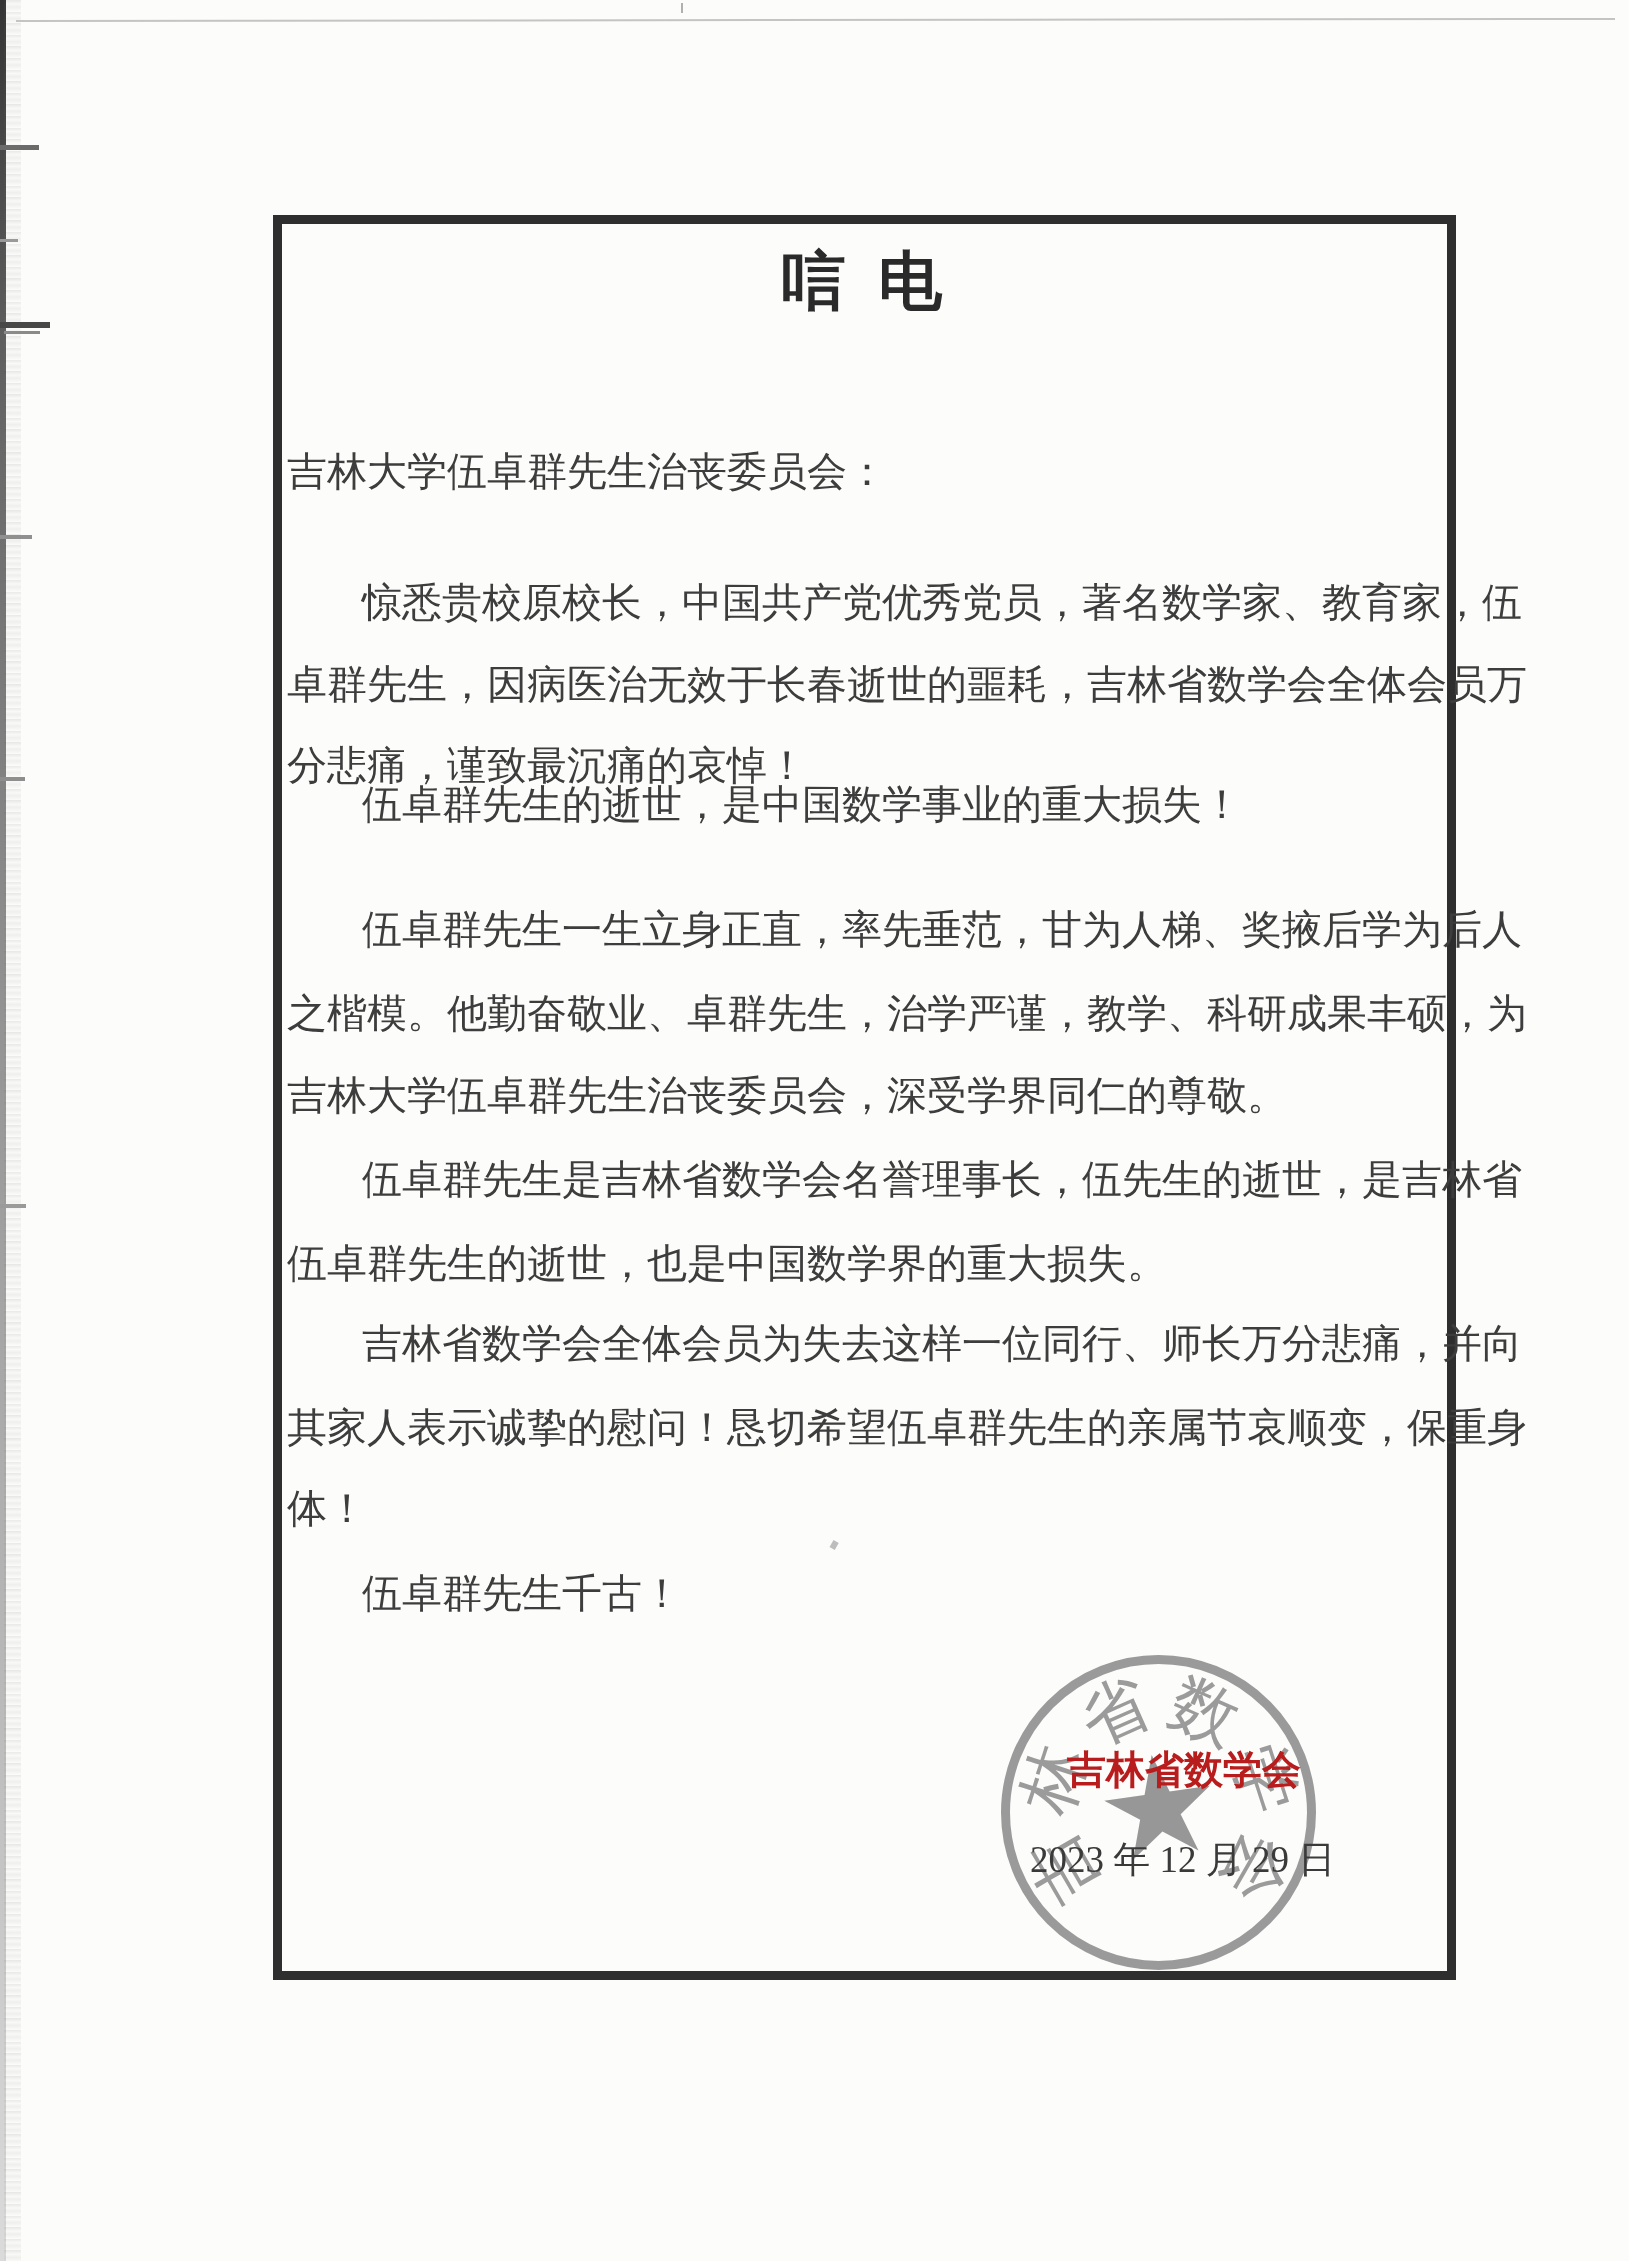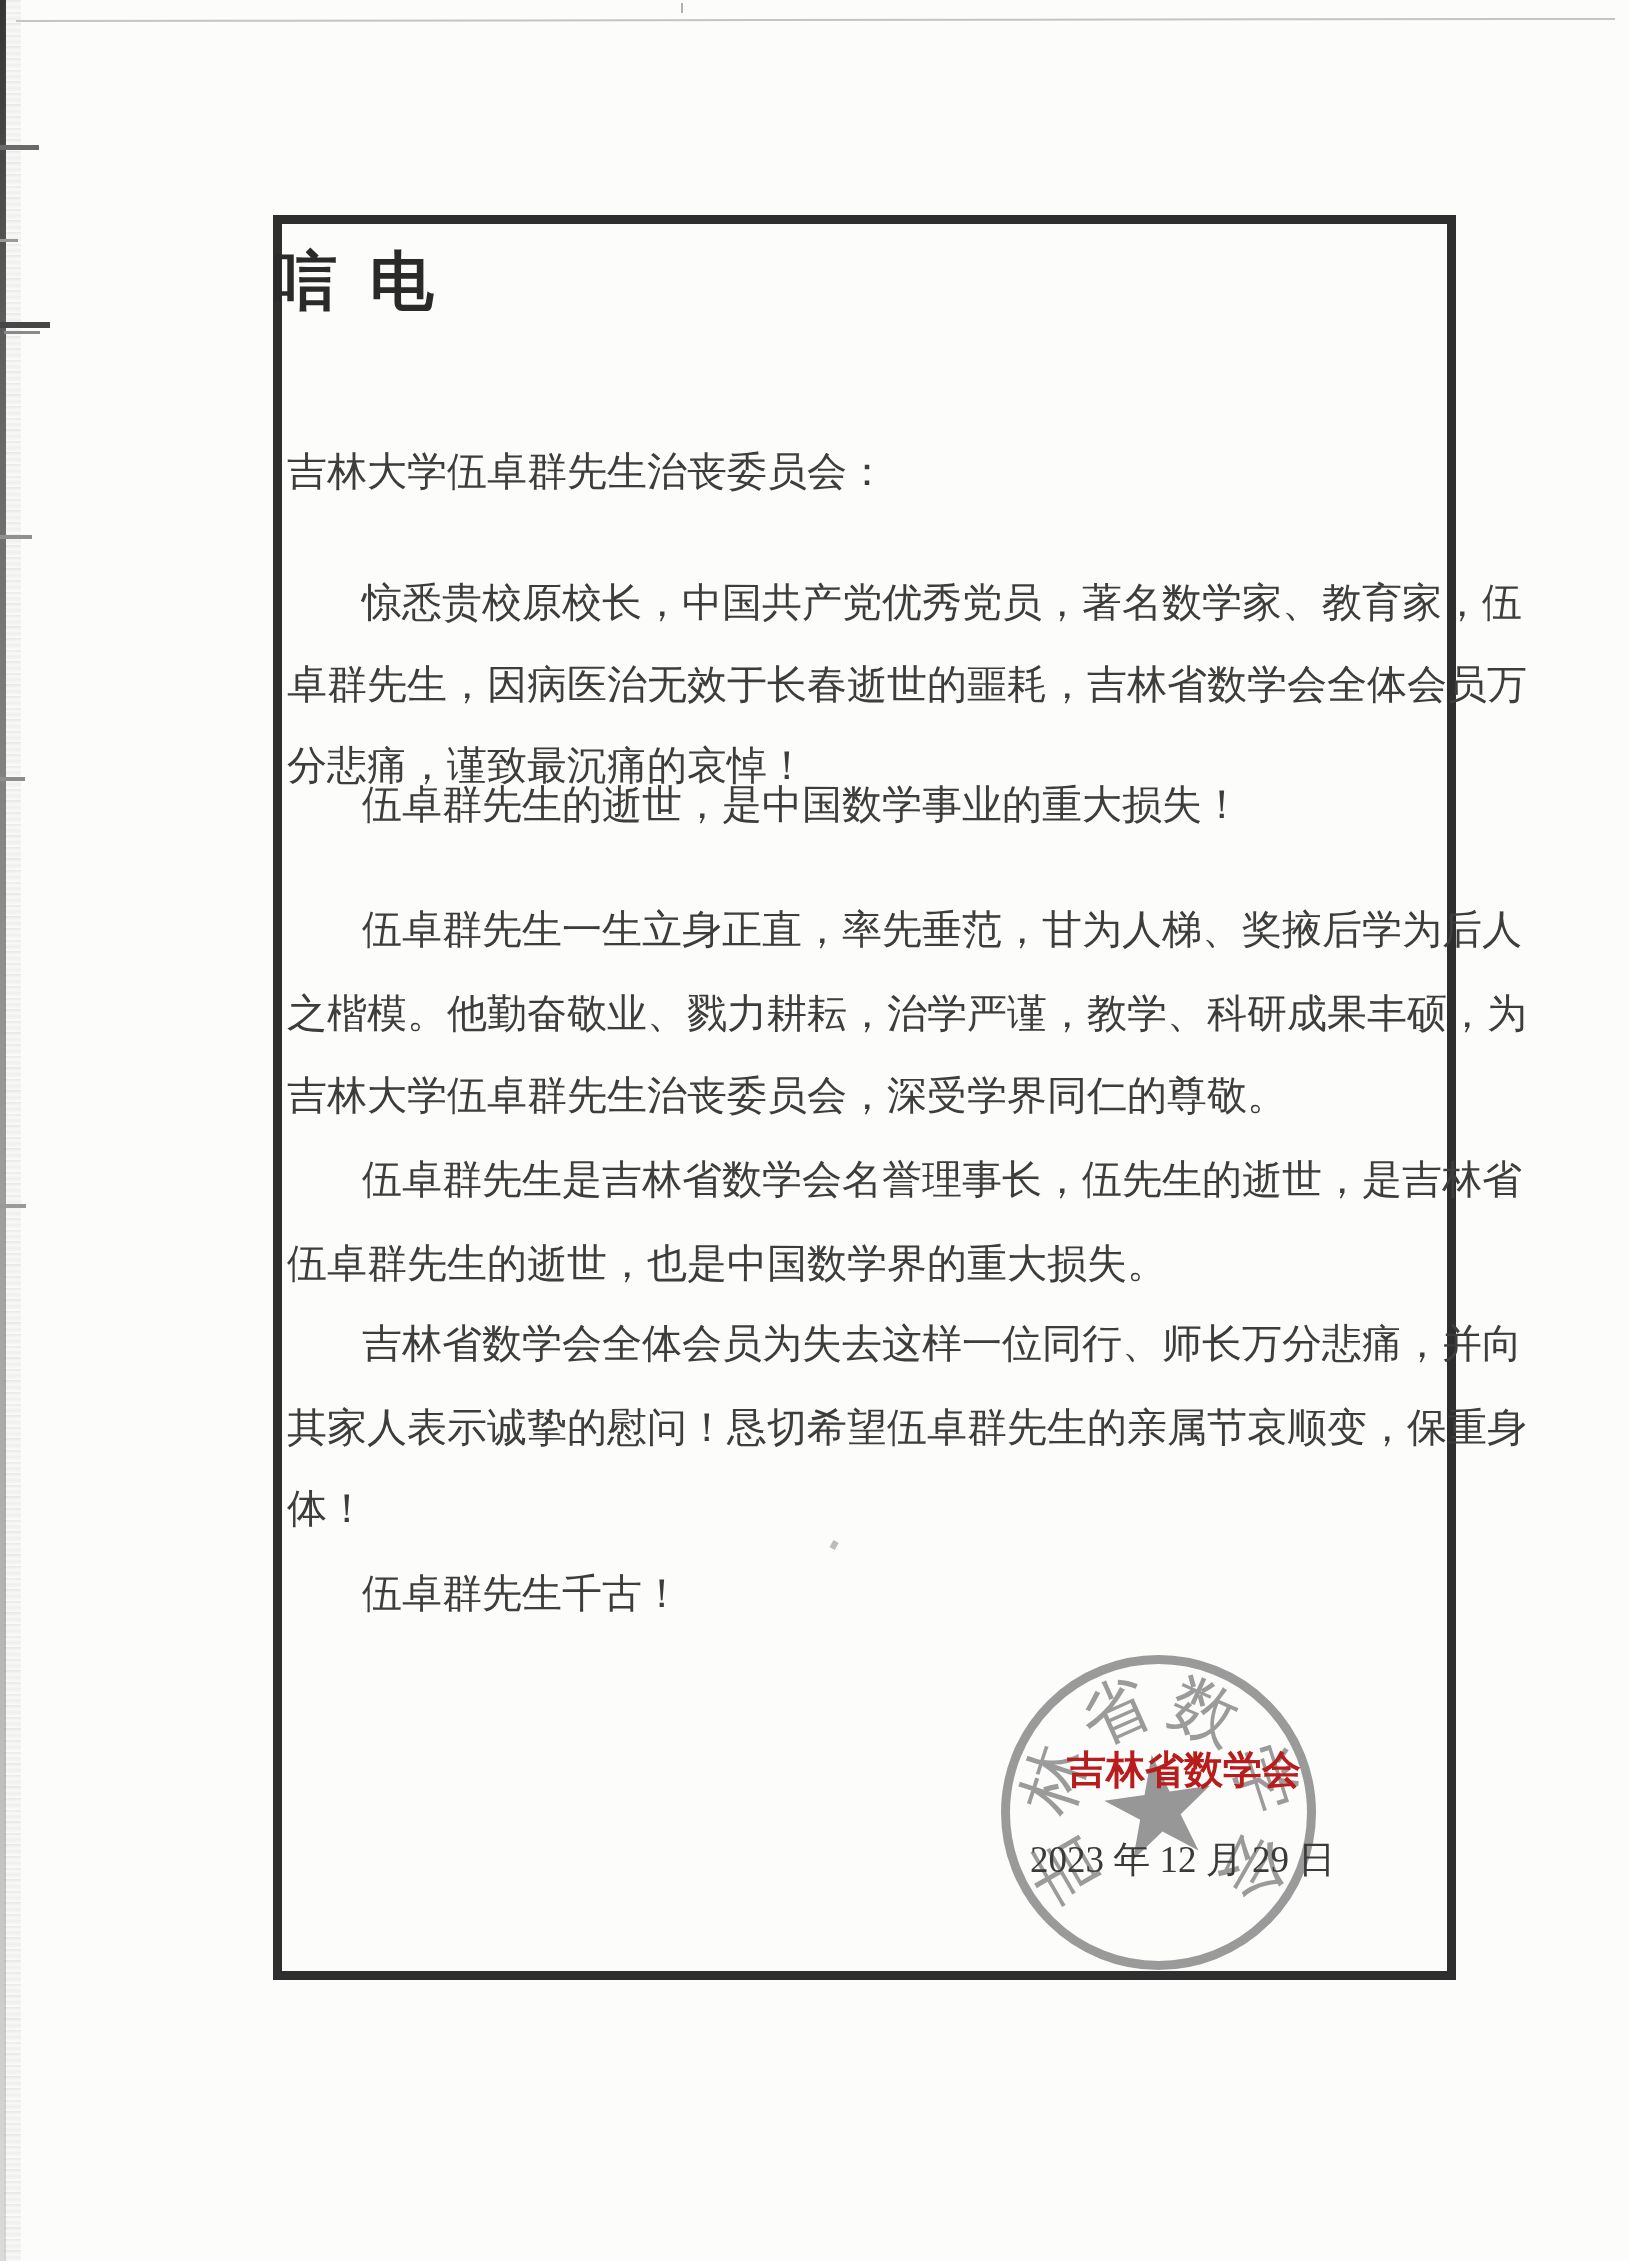--- a/index.html
+++ b/index.html
@@ -44,21 +44,21 @@
     width: 1183px; height: 1765px;
     border: 9px solid #2e2e2e;
     box-sizing: border-box;
   }
 
   
   .title {
     position: absolute;
     left: 273px; top: 247px; width: 1183px;
     margin: 0;
-    text-align: left;
+    text-align: center;
     font-family: "DejaVu Sans", "Liberation Sans", sans-serif;
     font-weight: 700;
     font-size: 64px;
     line-height: 68px;
     letter-spacing: 5.2px;
     color: #2a2a2a;
   }
   .txt-line {
     position: absolute;
     font-size: 40px;
@@ -138,21 +138,21 @@
 
   <h1 class="title">唁 电</h1>
 
   <div class="txt-line salutation">吉林大学伍卓群先生治丧委员会：</div>
 
   <div class="txt-line" style="left:362px;top:582px">惊悉贵校原校长，中国共产党优秀党员，著名数学家、教育家，伍</div>
   <div class="txt-line" style="left:287px;top:664px">卓群先生，因病医治无效于长春逝世的噩耗，吉林省数学会全体会员万</div>
   <div class="txt-line" style="left:287px;top:745px">分悲痛，谨致最沉痛的哀悼！</div>
   <div class="txt-line" style="left:362px;top:784px">伍卓群先生的逝世，是中国数学事业的重大损失！</div>
   <div class="txt-line" style="left:362px;top:909px">伍卓群先生一生立身正直，率先垂范，甘为人梯、奖掖后学为后人</div>
-  <div class="txt-line" style="left:287px;top:993px">之楷模。他勤奋敬业、戮力耕耘，治学严谨，教学、科研成果丰硕，为</div>
+  <div class="txt-line" style="left:287px;top:993px">之楷模。他勤奋敬业、卓群先生，治学严谨，教学、科研成果丰硕，为</div>
   <div class="txt-line" style="left:287px;top:1075px">吉林大学伍卓群先生治丧委员会，深受学界同仁的尊敬。</div>
   <div class="txt-line" style="left:362px;top:1159px">伍卓群先生是吉林省数学会名誉理事长，伍先生的逝世，是吉林省</div>
   <div class="txt-line" style="left:287px;top:1243px">伍卓群先生的逝世，也是中国数学界的重大损失。</div>
   <div class="txt-line" style="left:362px;top:1323px">吉林省数学会全体会员为失去这样一位同行、师长万分悲痛，并向</div>
   <div class="txt-line" style="left:287px;top:1407px">其家人表示诚挚的慰问！恳切希望伍卓群先生的亲属节哀顺变，保重身</div>
   <div class="txt-line" style="left:287px;top:1488px">体！</div>
   <div class="txt-line" style="left:362px;top:1573px">伍卓群先生千古！</div>
 
   <div class="seal">
     <div class="seal-ring"></div>

